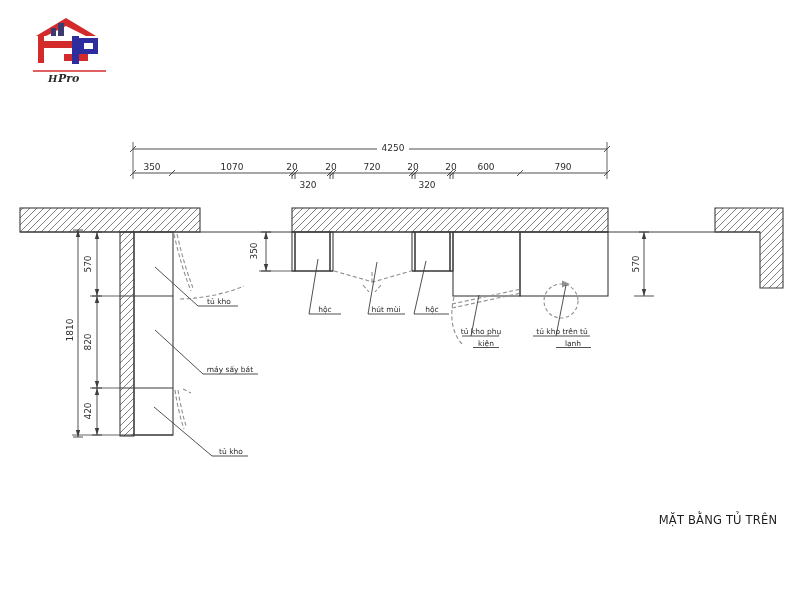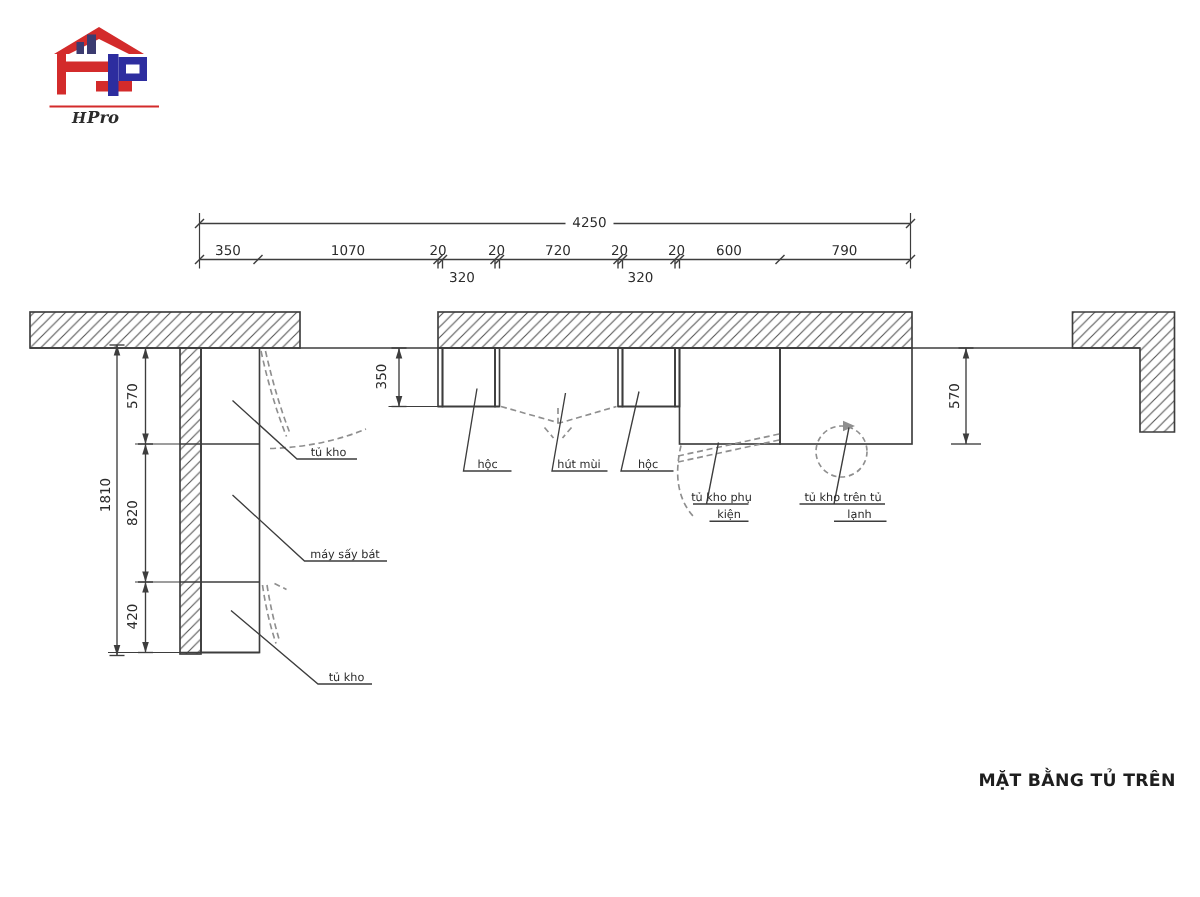--- a/index.html
+++ b/index.html
@@ -1,21 +1,21 @@
 <!DOCTYPE html>
 <html><head>
 <meta charset="utf-8">
 <style>
   html,body{margin:0;padding:0;background:#ffffff;width:800px;height:598px;overflow:hidden;
     font-family:"DejaVu Sans",sans-serif;}
   #stage{position:relative;width:800px;height:598px;background:#fff;}
   #logo{position:absolute;left:30px;top:12px;width:80px;height:80px;}
   #drawing{position:absolute;left:0;top:0;}
   #title{position:absolute;left:640px;top:513px;width:156px;text-align:center;
-    font-size:11.5px;font-weight:bold;color:#1e1e1e;letter-spacing:.2px;}
+    font-size:11.5px;font-weight:normal;color:#1e1e1e;letter-spacing:.2px;}
   svg text{fill:#2b2b2b;}
   .dimtxt{font-size:9px;}
   .lbl{font-size:7.5px;}
 </style>
 </head>
 <body>
 
 <div id="stage">
 
   <svg id="logo" viewBox="0 0 80 80">

